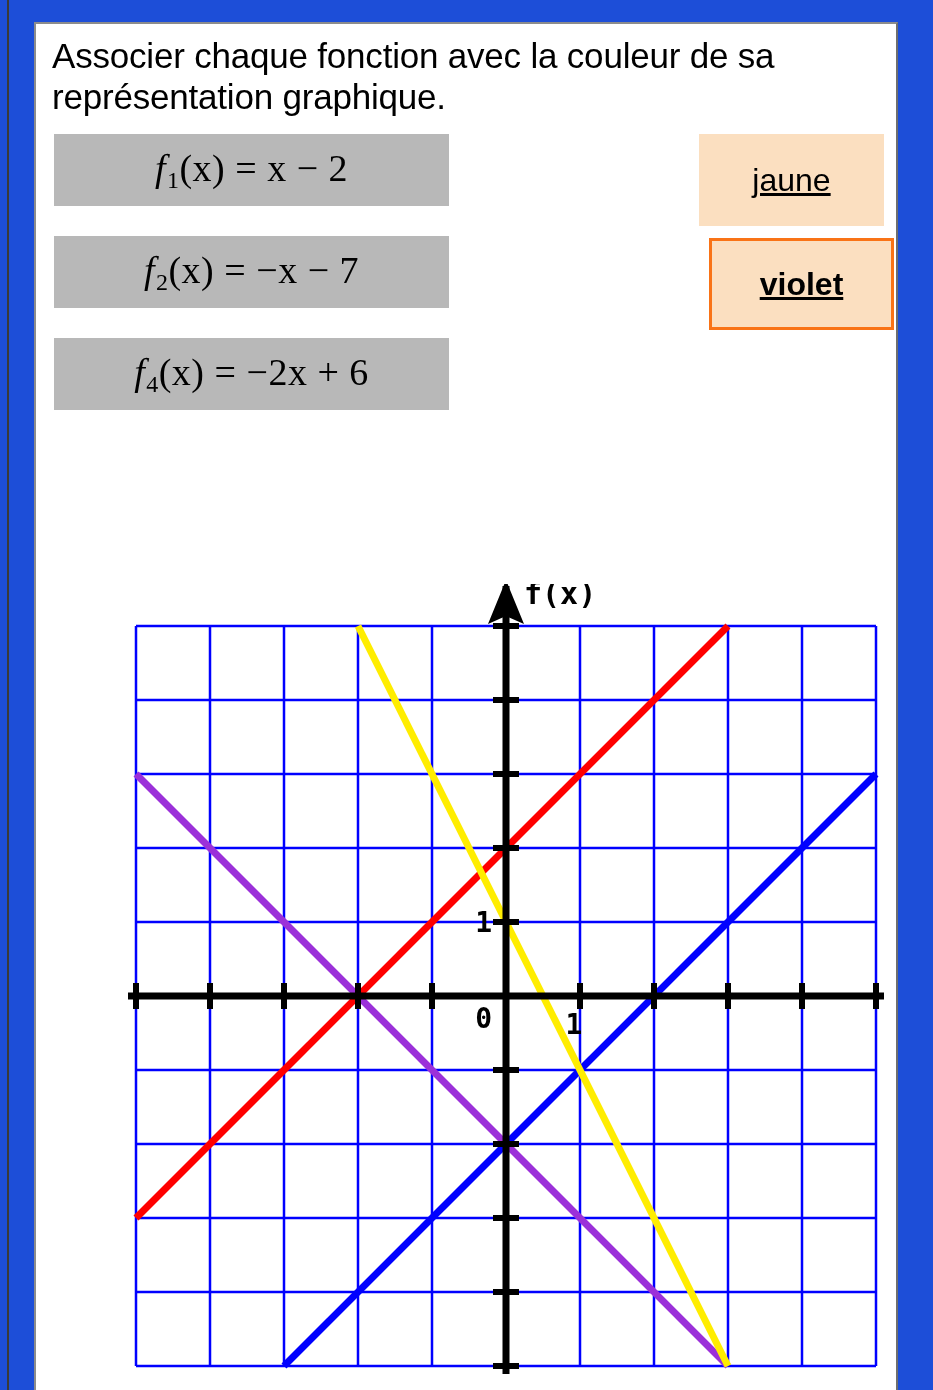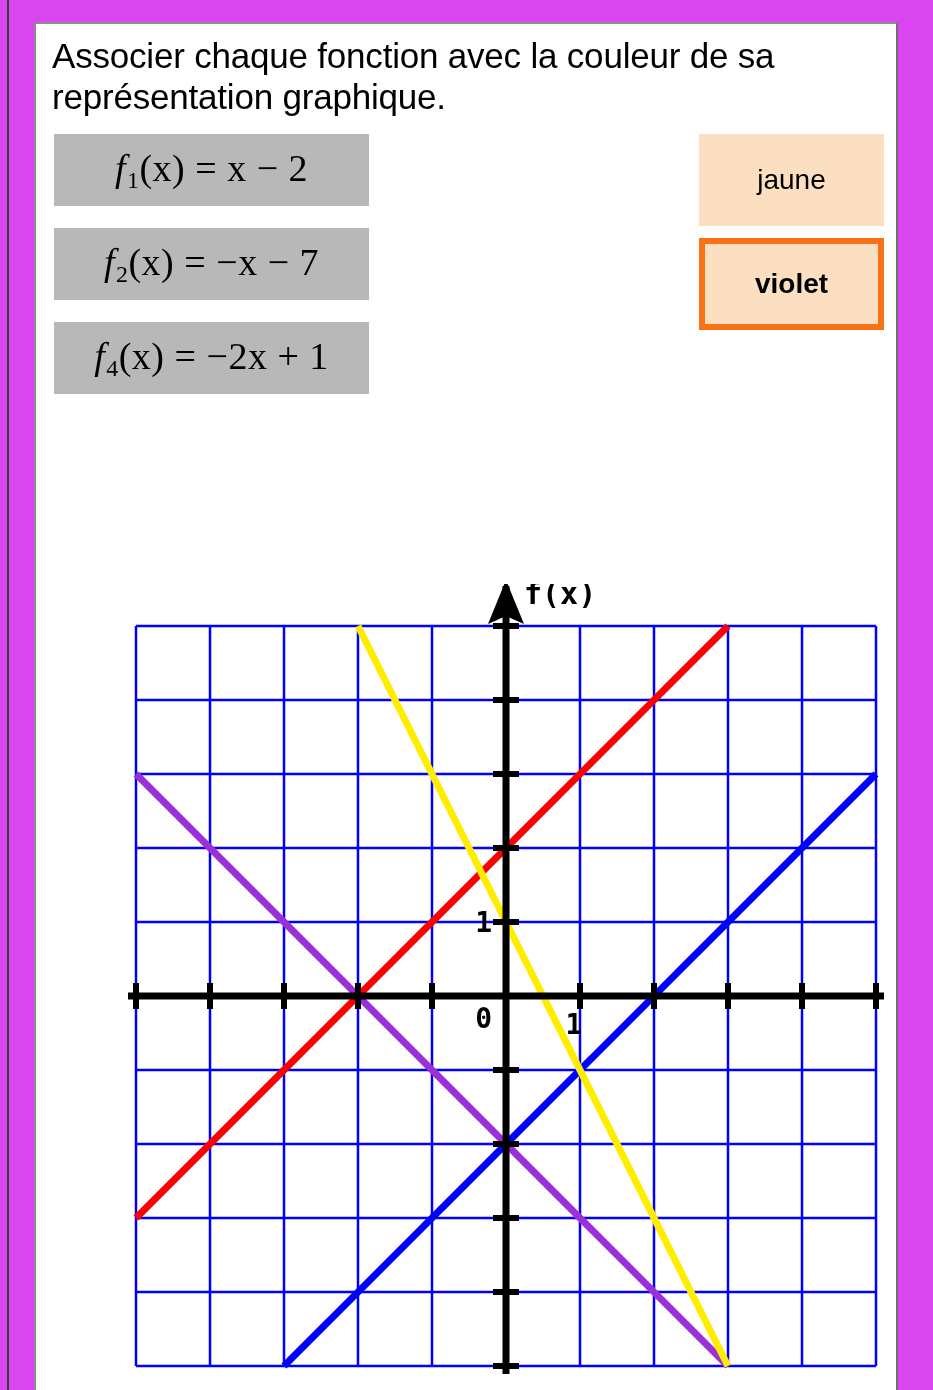--- a/index.html
+++ b/index.html
@@ -9,21 +9,21 @@
     height: 1390px;
     background: #ffffff;
     font-family: "Liberation Sans", sans-serif;
     overflow: hidden;
   }
 
   #page {
     position: relative;
     width: 933px;
     height: 1390px;
-    background: #d946ef;
+    background: #1d4ed8;
   }
 
   
   #left-rule {
     position: absolute;
     left: 7px;
     top: 0;
     width: 2px;
     height: 1390px;
     background: #3a3a3a;
@@ -57,24 +57,24 @@
 
   
   #fn-column {
     position: absolute;
     left: 18px;
     top: 110px;
     width: 395px;
   }
 
   .fn-box {
-    width: 315px;
+    width: 395px;
     height: 72px;
     background: #b8b8b8;
-    margin-bottom: 22px;
+    margin-bottom: 30px;
     display: flex;
     align-items: center;
     justify-content: center;
     color: #000000;
   }
 
   .formula {
     font-family: "Liberation Serif", serif;
     font-size: 38px;
     font-style: italic;
@@ -98,27 +98,29 @@
   }
 
   .color-box {
     width: 185px;
     height: 92px;
     background: #fbdfc0;
     margin-bottom: 12px;
     display: flex;
     align-items: center;
     justify-content: center;
-    font-size: 28px;
+    font-size: 32px;
     color: #000000;
     border: 3px solid transparent;
+    text-decoration: underline;
   }
   .color-box.selected {
-    border: 6px solid #f97316;
+    border: 3px solid #f97316;
     font-weight: bold;
+    margin-left: 10px;
   }
 
   
   #graph-wrap {
     position: absolute;
     left: 58px;
     top: 560px;
     width: 790px;
     height: 790px;
     text-align: right;
@@ -137,21 +139,21 @@
     <div id="title">Associer chaque fonction avec la couleur de sa représentation graphique.</div>
 
     <div id="fn-column">
       <div class="fn-box">
         <span class="formula"><i>f</i><sub>1</sub><span class="up">(x) = x − 2</span></span>
       </div>
       <div class="fn-box">
         <span class="formula"><i>f</i><sub>2</sub><span class="up">(x) = −x − 7</span></span>
       </div>
       <div class="fn-box">
-        <span class="formula"><i>f</i><sub>4</sub><span class="up">(x) = −2x + 1</span></span>
+        <span class="formula"><i>f</i><sub>4</sub><span class="up">(x) = −2x + 6</span></span>
       </div>
     </div>
 
     <div id="color-column">
       <div class="color-box">
         <span>jaune</span>
       </div>
       <div class="color-box selected">
         <span>violet</span>
       </div>

